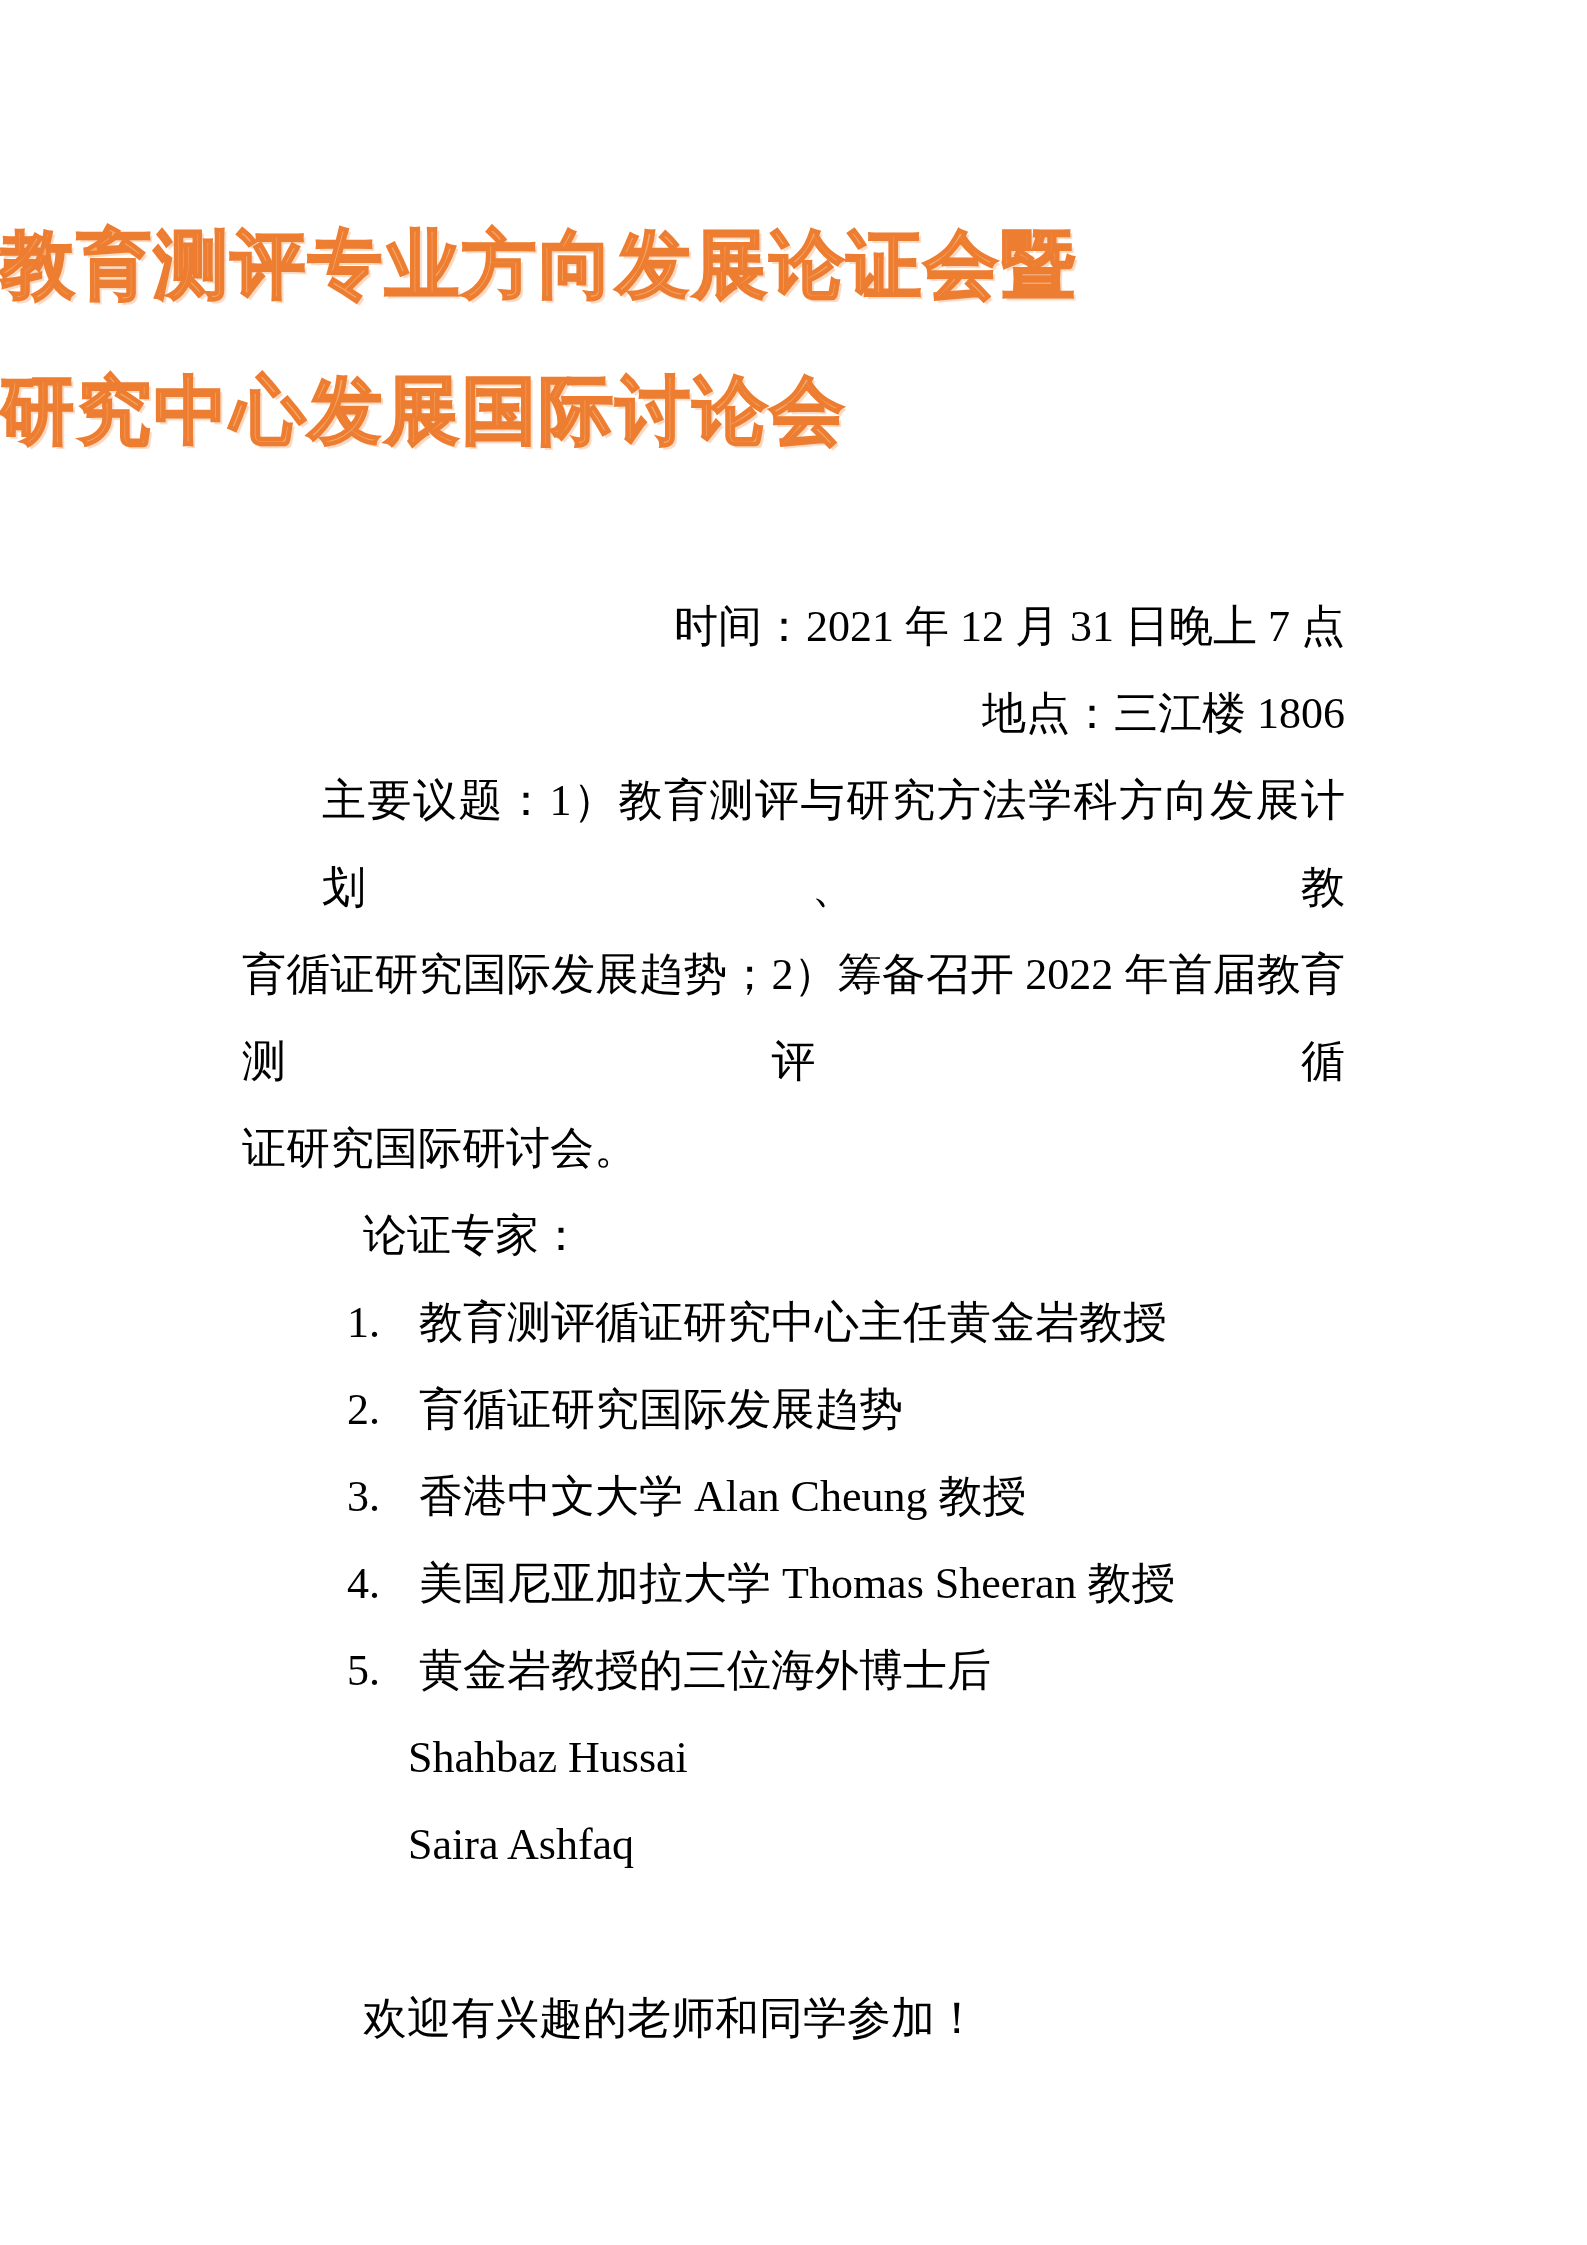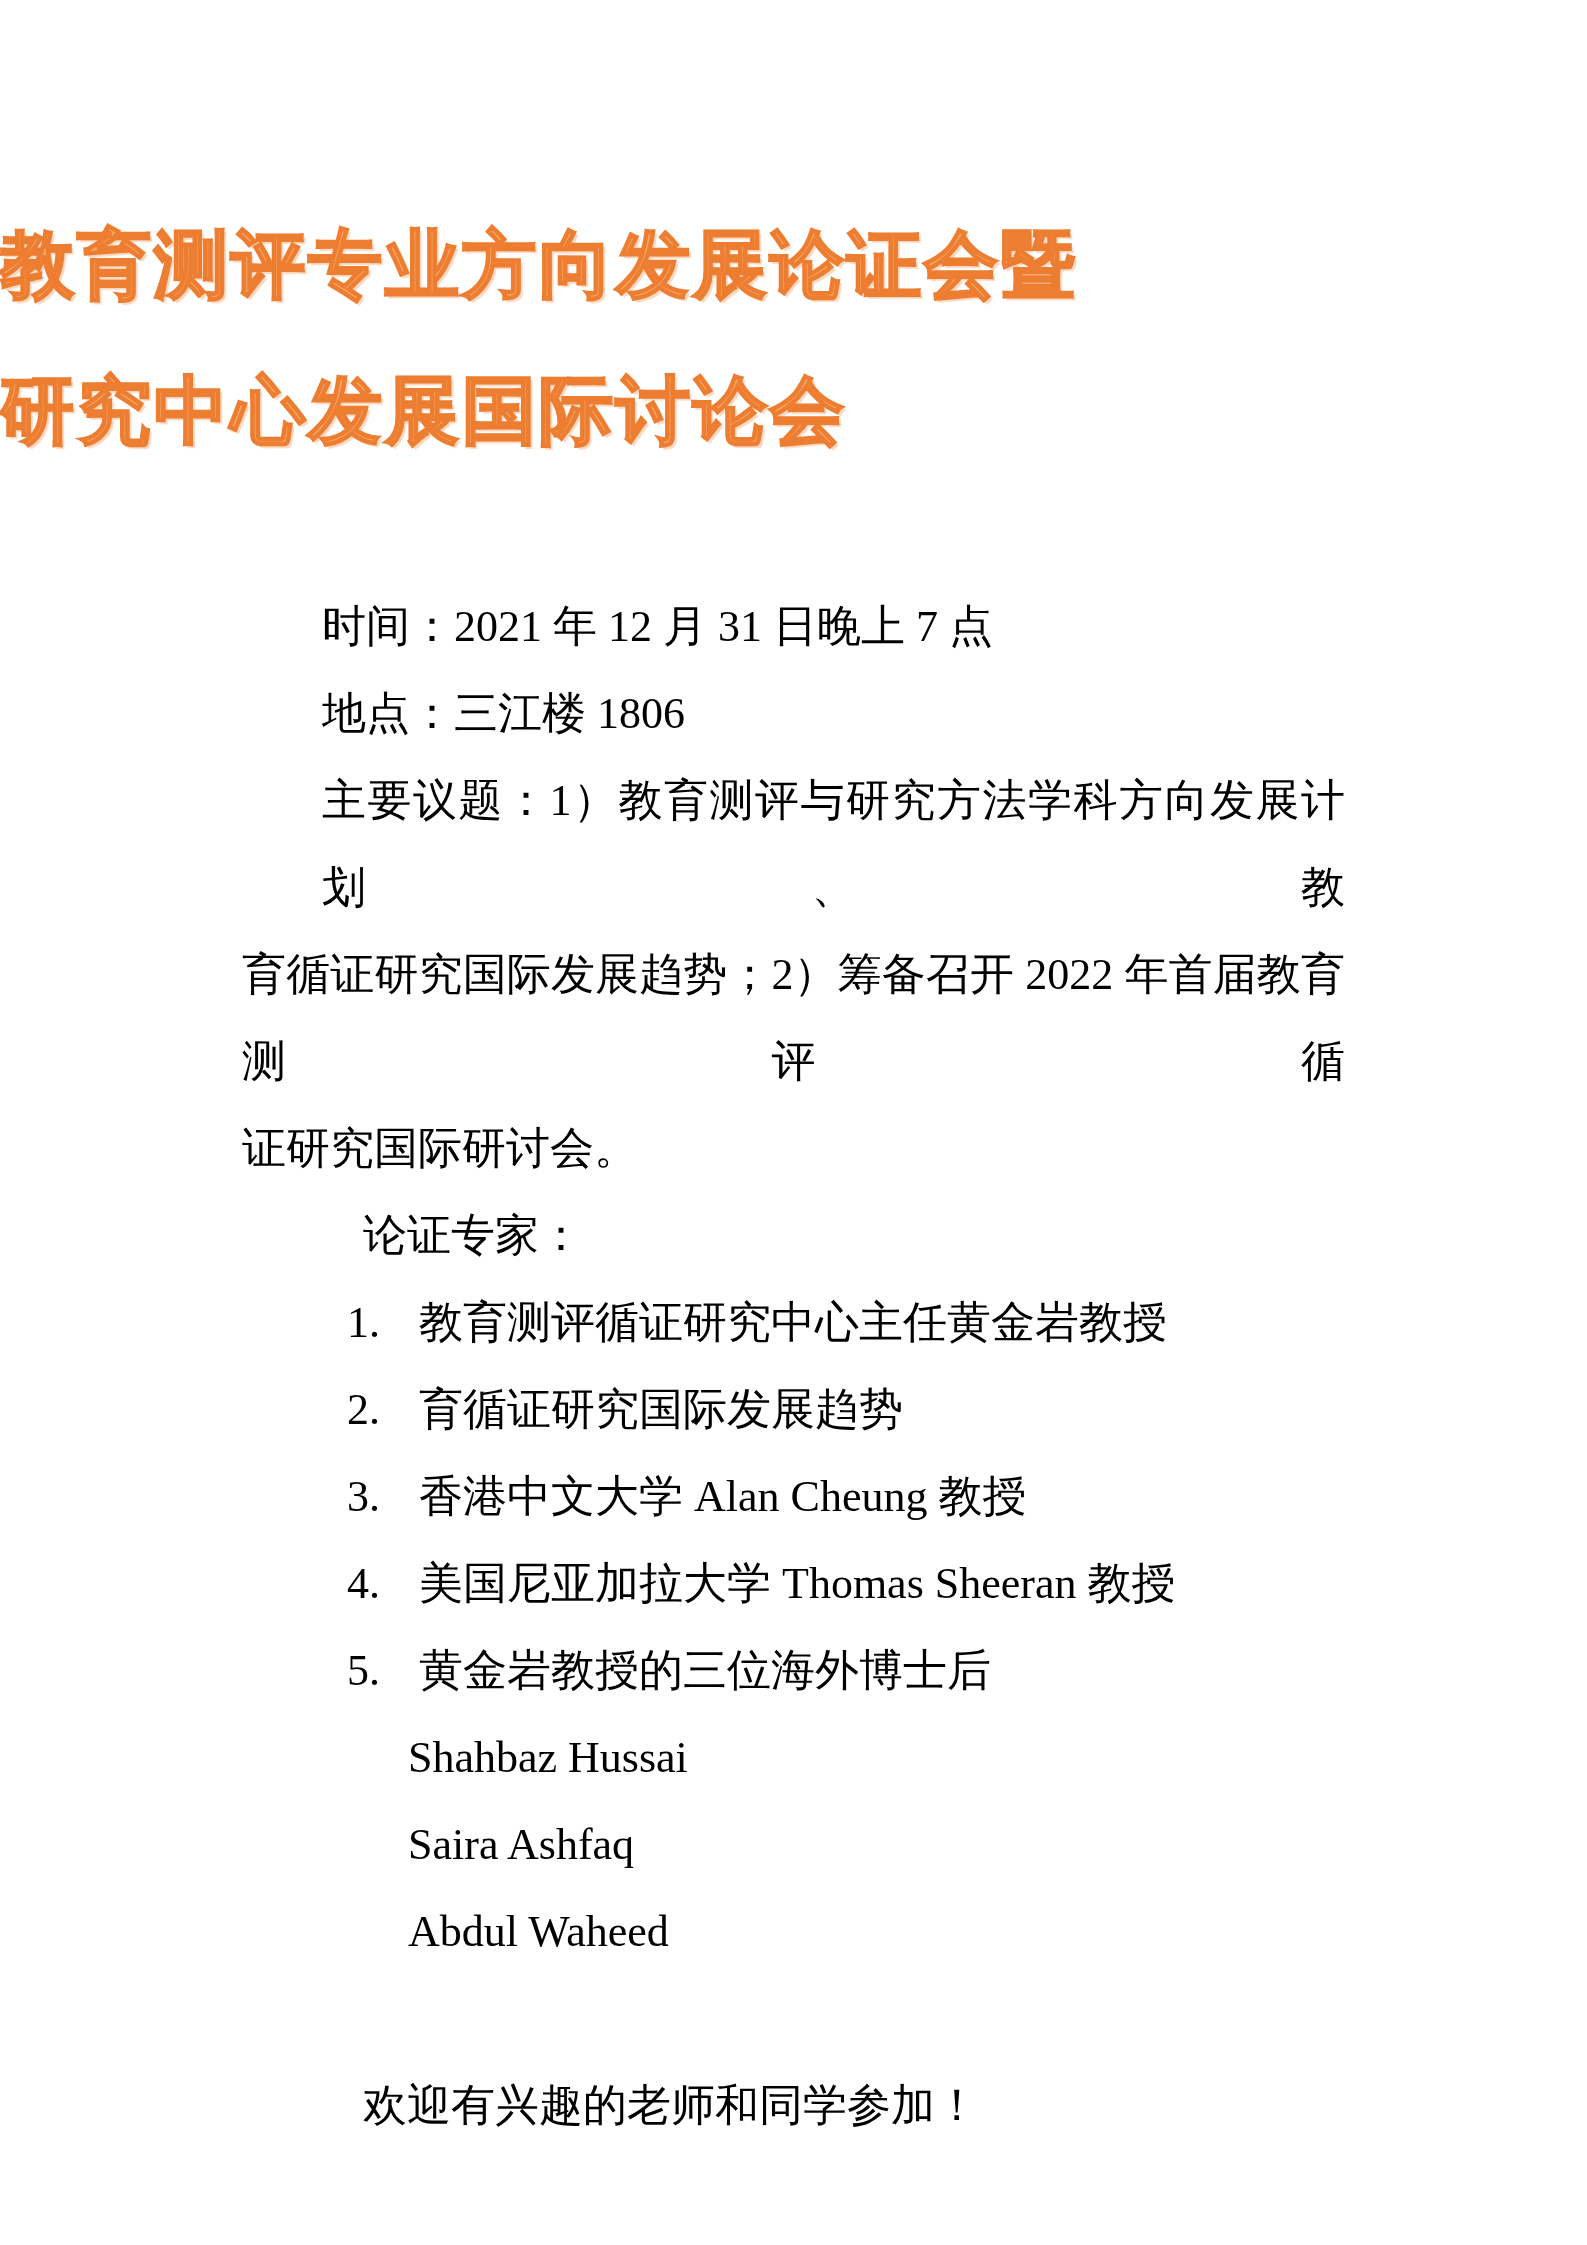--- a/index.html
+++ b/index.html
@@ -27,21 +27,21 @@
     -webkit-text-stroke: 2.2px var(--title-outline, #ED7D31);
     text-shadow: 3px 3px 1px rgba(237, 125, 49, 0.30);
   }
   
   .content {
     margin: 0 242px;
     font-size: 44px;
     line-height: 87px;
   }
   .body-spacer { height: 99px; }
-  .indent-2 { padding-left: 80px; }
+  .indent-2 { padding-left: 80px; text-align: right; }
   .indent-3 { padding-left: 121px; }
   .agenda-just {
     text-align: justify;
     text-align-last: justify;
     font-family: Liberation Serif, serif;
   }
   .agenda-first { padding-left: 80px; }
   .expert-row { padding-left: 105px; }
   .expert-num { display: inline-block; width: 72px; }
   .postdoc-row { padding-left: 166px; }
@@ -87,21 +87,20 @@
         <span class="expert-num">4.</span><span>美国尼亚加拉大学 Thomas Sheeran 教授</span>
       </div>
       <div class="expert-row">
         <span class="expert-num">5.</span><span>黄金岩教授的三位海外博士后</span>
       </div>
     </div>
 
     <div>
       <div class="postdoc-row">Shahbaz Hussai</div>
       <div class="postdoc-row">Saira Ashfaq</div>
-      <div class="postdoc-row">Abdul Waheed</div>
     </div>
 
     <div class="blank-line"></div>
 
     <div class="indent-3">欢迎有兴趣的老师和同学参加！</div>
 
   </div>
 </div>
 
 </body></html>

